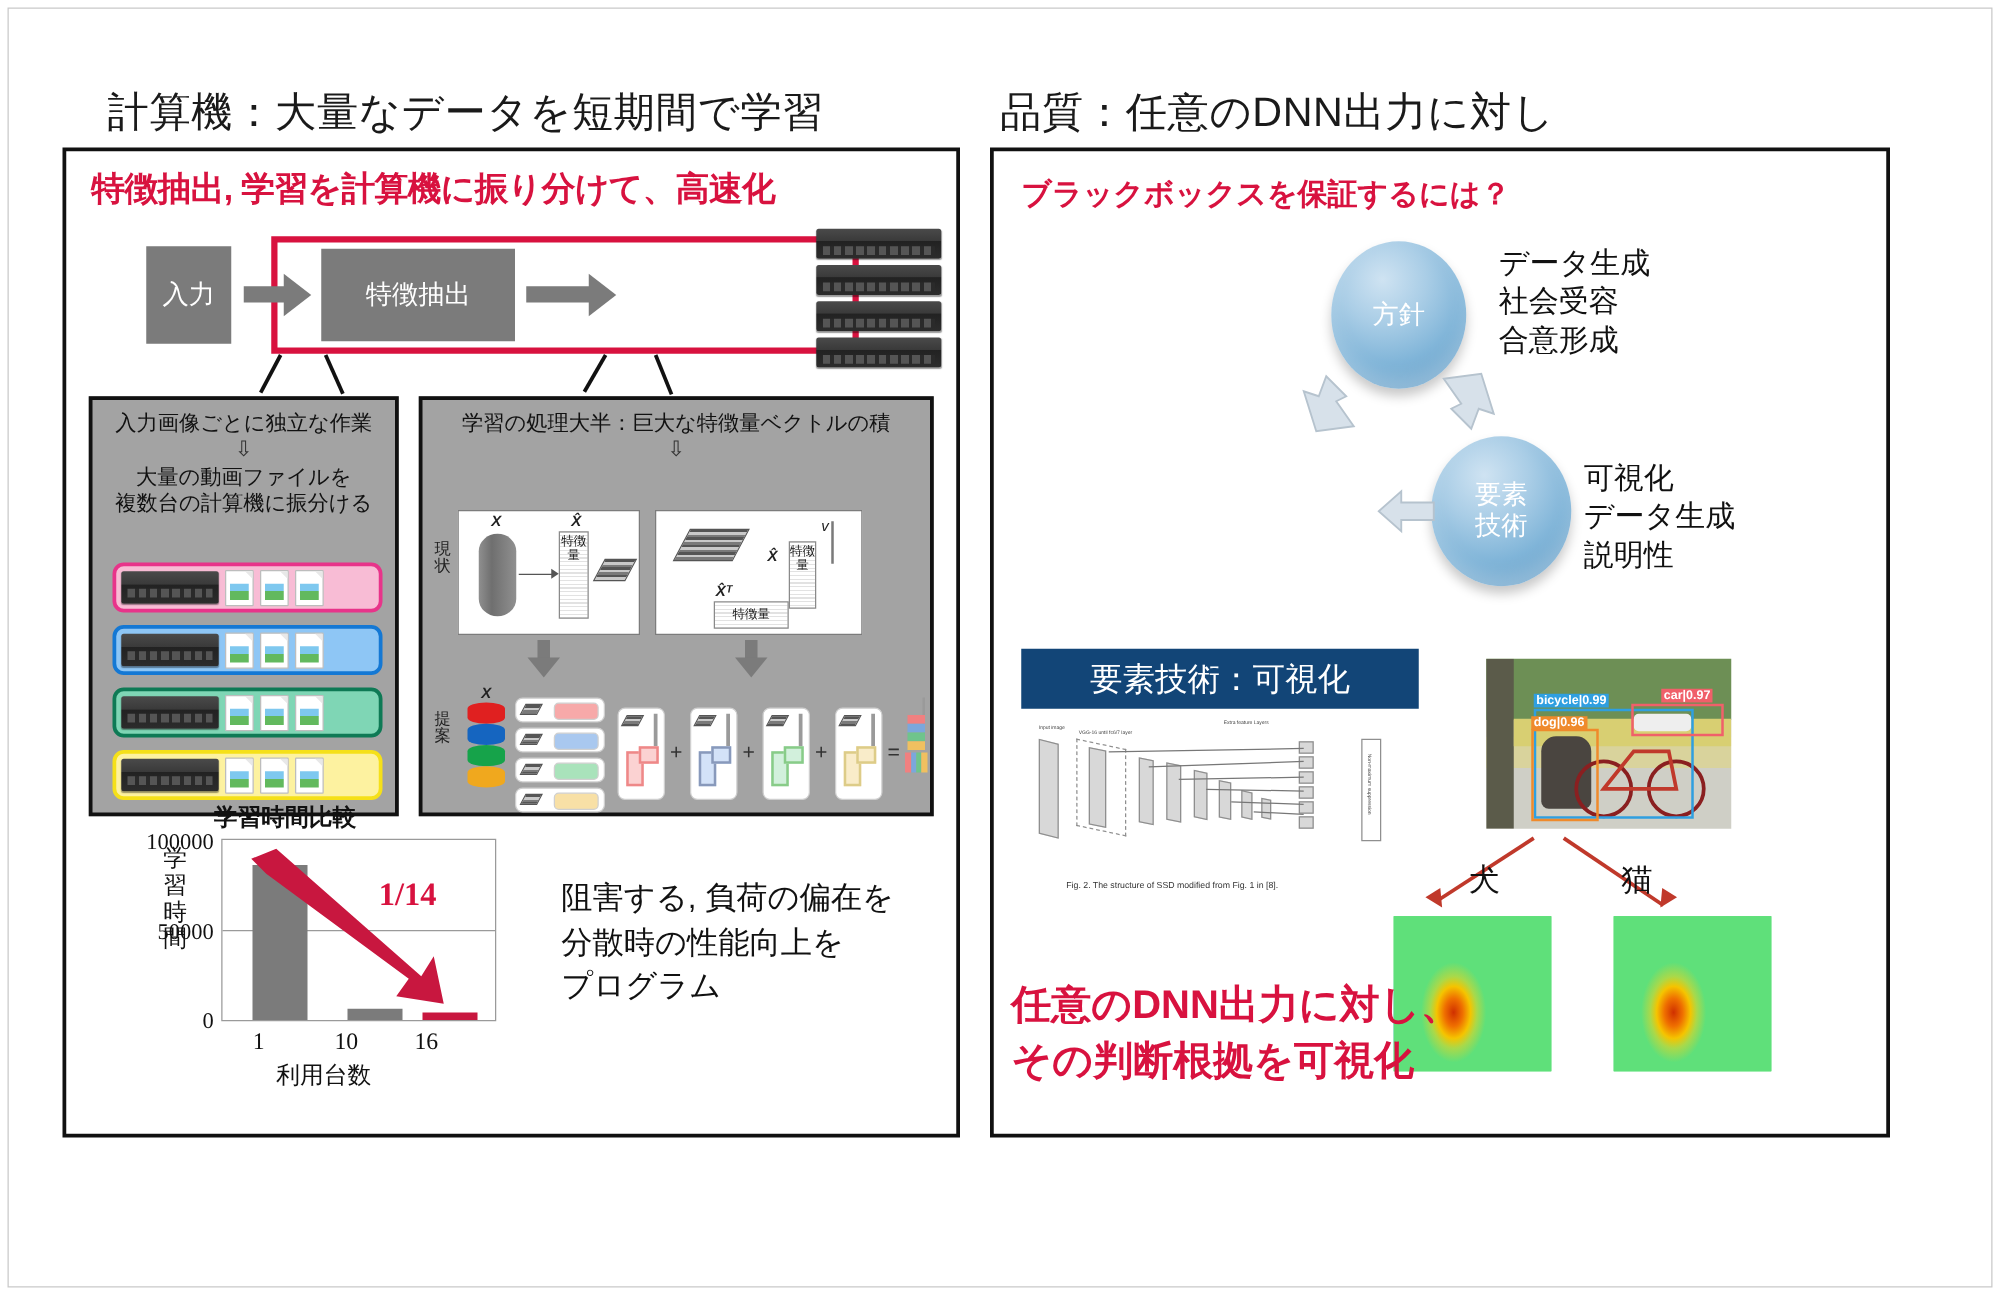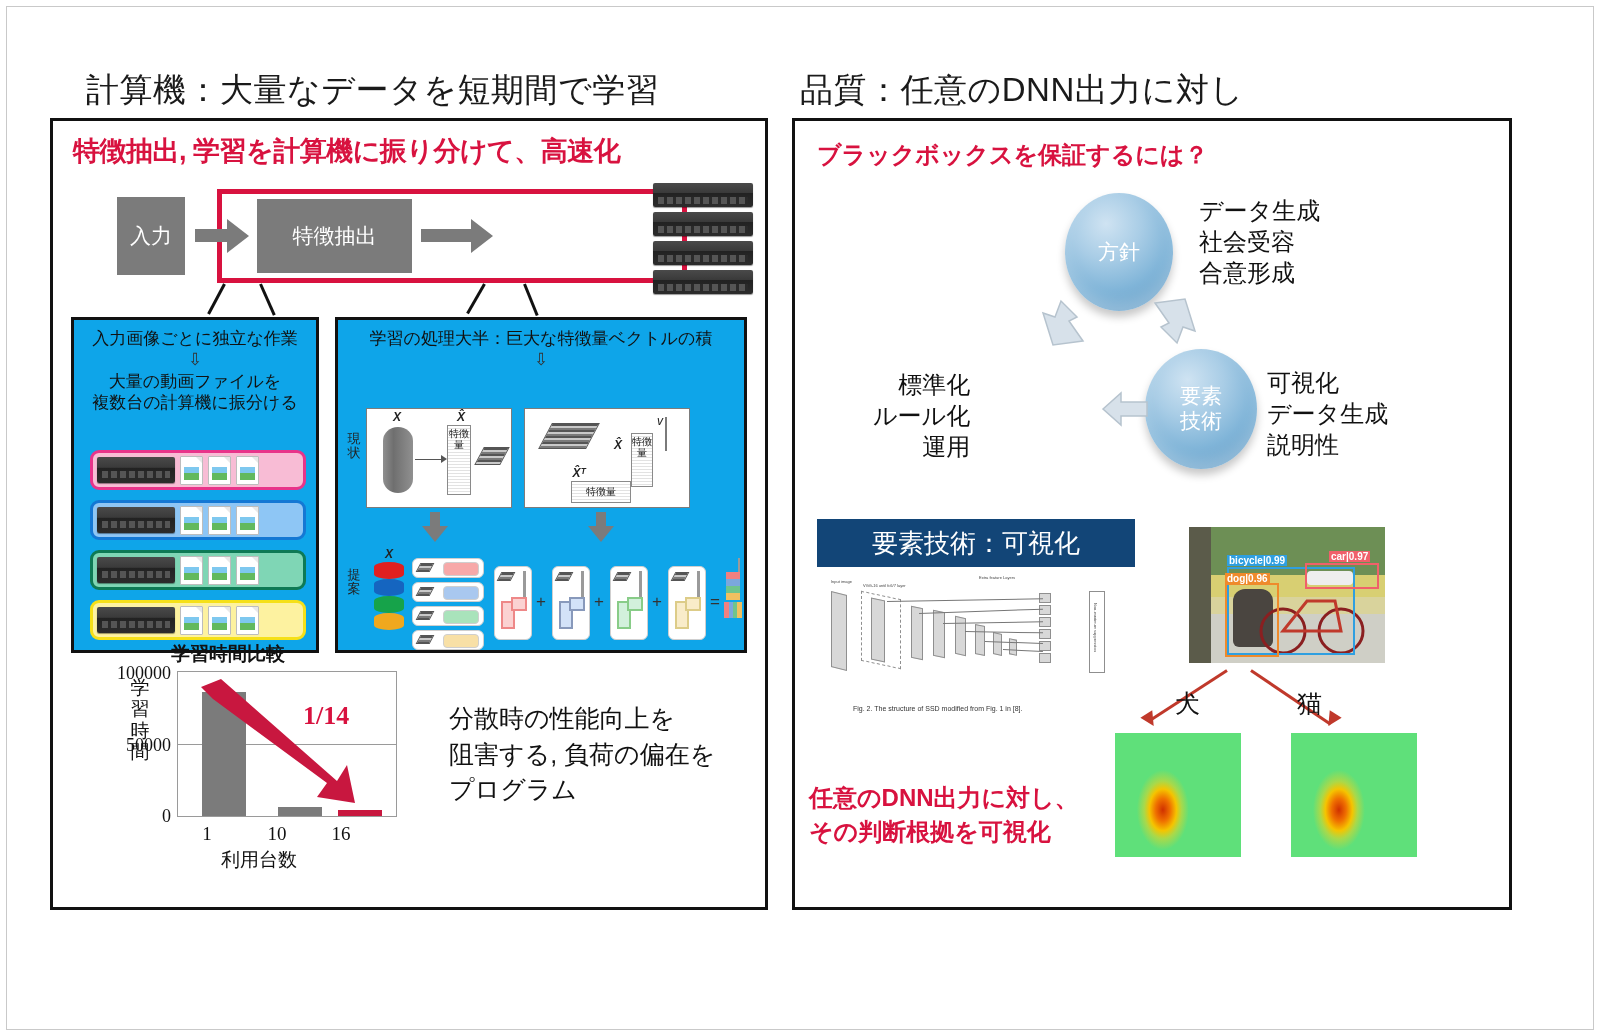--- a/index.html
+++ b/index.html
@@ -64,21 +64,21 @@
   .arr-head {
     position: absolute; width: 0; height: 0;
     border-top: 17px solid transparent; border-bottom: 17px solid transparent;
     border-left: 22px solid #7b7b7b;
   }
 
   
   .vline { position: absolute; background: #111; }
 
   
-  .dbox { position: absolute; border: 3px solid #111; background: #0ea5e9; }
+  .dbox { position: absolute; border: 3px solid #111; background: #a3a3a3; }
   #dbox-a { left: 18px; top: 196px; width: 248px; height: 336px; }
   #dbox-b { left: 282px; top: 196px; width: 412px; height: 336px; }
 
   .dtitle {
     text-align: center; font-size: 18px; color: #111; line-height: 1.25; white-space: nowrap;
   }
   #dbox-a .dtitle { font-size: 17px; }
   #dbox-b .dtitle { font-size: 17px; }
   .down-arrow-glyph { text-align:center; font-size: 17px; color:#333; line-height: 0.9; }
 
@@ -219,21 +219,21 @@
   #heat-dog { left: 320px; top: 612px; }
   #heat-cat { left: 496px; top: 612px; }
   .heat-lbl { position:absolute; font-size:25px; color:#111; }
   .red-arrow-line { position:absolute; background:#c0392b; height:3px; transform-origin: 0 50%; }
   .red-arrow-head {
     position:absolute; width:0;height:0;
     border-left:7px solid transparent;border-right:7px solid transparent;
     border-top:14px solid #c0392b;
   }
   #rp-bottom-text {
-    position:absolute; left: 14px; top: 660px; font-size: 24px; font-weight:bold;
+    position:absolute; left: 14px; top: 660px; font-size: 32px; font-weight:bold;
     color:#d8123f; line-height:1.42; white-space:nowrap;
   }
 </style>
 </head>
 <body>
 
 <div id="root">
   <div class="outer-frame"></div>
 
   <div class="col-title" id="title-left">計算機：大量なデータを短期間で学習</div>
@@ -418,22 +418,22 @@
       <div class="xtick" style="left:240px; top:182px; width:60px;">16</div>
       <div id="xlabel">利用台数</div>
 
       <svg class="big-red-arrow" width="200" height="140" style="left:124px; top:36px;">
         <polygon points="6,10 26,2 142,104 152,88 160,126 122,120 132,106 18,22" fill="#c8173f"></polygon>
       </svg>
       <div id="ratio-label">1/14</div>
     </div>
 
     <div id="chart-note">
+      <div>阻害する, 負荷の偏在を</div>
       <div>分散時の性能向上を</div>
-      <div>阻害する, 負荷の偏在を</div>
       <div>プログラム</div>
     </div>
   </div>
 
   <div class="panel" id="panel-right">
 
     <div class="red-head" id="rh-head">ブラックボックスを保証するには？</div>
 
     <div class="circ" id="circ-policy">
       <span>方針</span>
@@ -457,25 +457,20 @@
 
     <div class="sidetext" id="txt-policy">
       <div>データ生成</div>
       <div>社会受容</div>
       <div>合意形成</div>
     </div>
     <div class="sidetext" id="txt-tech">
       <div>可視化</div>
       <div>データ生成</div>
       <div>説明性</div>
-    </div>
-    <div class="sidetext" id="txt-process">
-      <div>標準化</div>
-      <div>ルール化</div>
-      <div>運用</div>
     </div>
 
     <div id="banner">要素技術：可視化</div>
 
     <div id="net">
       <div class="ntxt" style="left:14px; top:6px;">Input image</div>
       <div class="ntxt" style="left:46px; top:10px;">VGG-16 until fc6/7 layer</div>
       <div class="ntxt" style="left:162px; top:2px;">Extra feature Layers</div>
 
       <div class="nl" style="left:14px; top:20px; width:16px; height:76px; transform:skewY(14deg);"></div>

